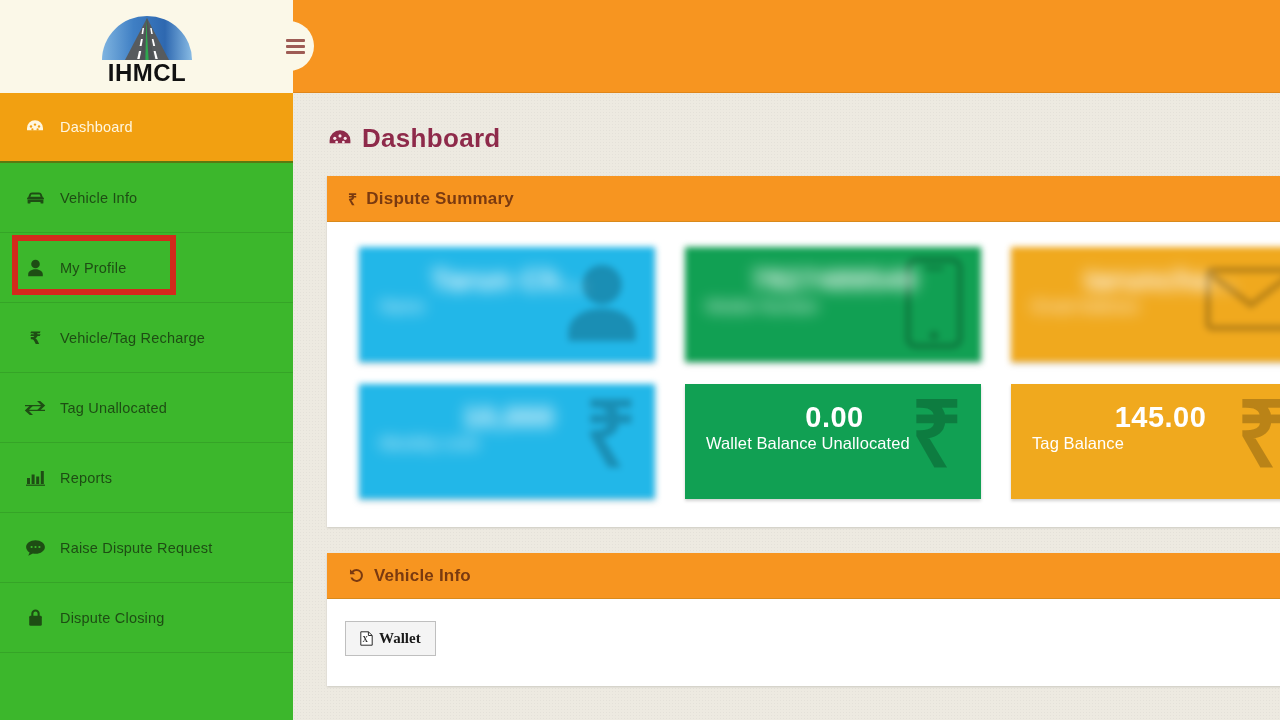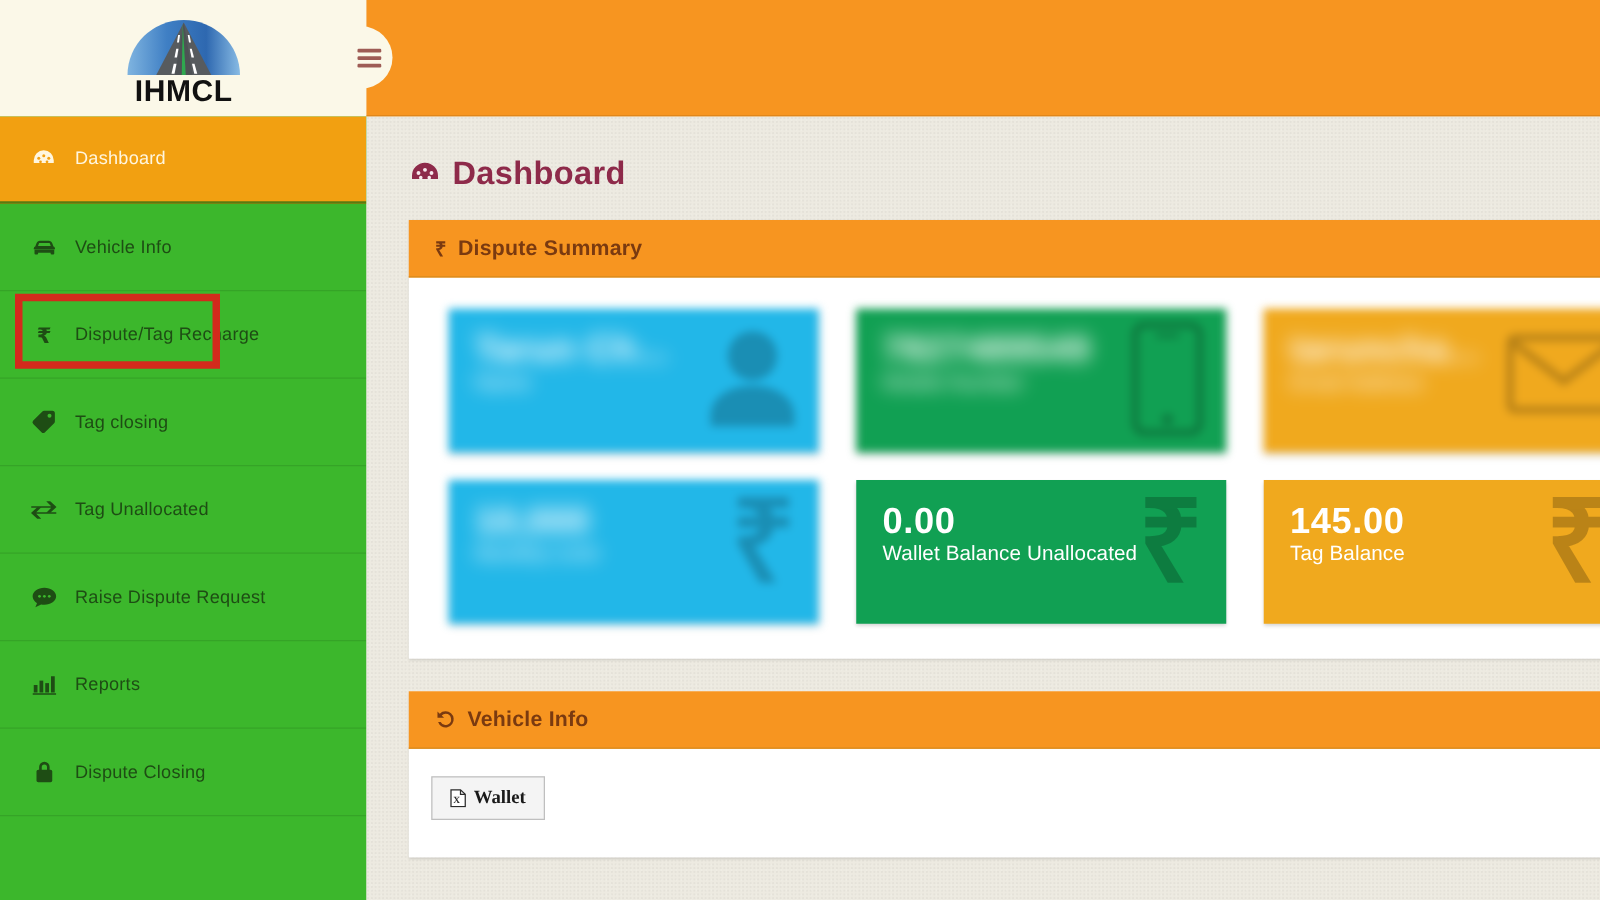--- a/index.html
+++ b/index.html
@@ -100,21 +100,21 @@
   .stat-card{
     position:relative; width:296px; height:115px; flex:0 0 296px;
     padding:19px 18px 0 21px; overflow:hidden;
     box-shadow:0 2px 3px rgba(0,0,0,.18);
   }
   .stat-card.blue{ background:#22B7E8; }
   .stat-card.green{ background:#11A053; }
   .stat-card.orange{ background:#F0A91E; }
   .stat-value{
     color:#FFFFFF; font-size:29px; font-weight:bold; line-height:1;
-    position:relative; z-index:2; letter-spacing:.5px;
+    position:relative; z-index:2; letter-spacing:.5px;text-align:center;
   }
   .stat-label{
     color:#FFFFFF; font-size:16.5px; font-weight:normal; margin-top:2px;
     position:relative; z-index:2; letter-spacing:.1px; white-space:nowrap;
   }
   .stat-wm{
     position:absolute; right:6px; top:6px; z-index:1;
     opacity:.22; color:#000; line-height:1; pointer-events:none;
   }
   .stat-wm.rupee{ font-size:92px; font-weight:bold; right:18px; top:4px; }
@@ -192,73 +192,73 @@
       <span class="ico">
         <svg width="21" height="16" viewBox="0 0 21 16">
             <path d="M2.6 9.6h15.8v3.1a.9.9 0 0 1-.9.9h-1.1a.9.9 0 0 1-.9-.9v-.6H5.5v.6a.9.9 0 0 1-.9.9H3.5a.9.9 0 0 1-.9-.9z" fill="#1E4D14"></path>
             <path d="M4.2 4.6C4.7 3.3 5.6 2.6 7 2.6h7c1.4 0 2.3.7 2.8 2l1 2.6c.7.2 1.2.9 1.2 1.7v.4H2v-.4c0-.8.5-1.5 1.2-1.7z" fill="#1E4D14"></path>
             <path d="M6.3 4.4h8.4l.9 2.4H5.4z" fill="#3CB72C"></path>
           </svg>
       </span>
       <span class="nav-label">Vehicle Info</span>
     </div>
 
+    <div class="nav-item">
+      <span class="ico">
+        <svg width="17" height="18" viewBox="0 0 17 18">
+            <circle cx="8.5" cy="5" r="4.3" fill="#1E4D14"></circle>
+            <path d="M8.5 10.2c4.3 0 7.3 2.3 7.3 5.1v2H1.2v-2c0-2.8 3-5.1 7.3-5.1z" fill="#1E4D14"></path>
+          </svg>
+      </span>
+      <span class="nav-label">My Profile</span>
+    </div>
 
     <div class="nav-item">
       <span class="ico">
         <svg width="15" height="19" viewBox="0 0 15 19">
             <text x="7.5" y="16" text-anchor="middle" font-family="DejaVu Sans, sans-serif" font-size="17" font-weight="bold" fill="#1E4D14">₹</text>
           </svg>
       </span>
-      <span class="nav-label">Dispute/Tag Recharge</span>
-    </div>
-
-    <div class="nav-item">
-      <span class="ico">
-        <svg width="21" height="19" viewBox="0 0 21 19">
-            <path d="M1.6 8.4 8.9 1.1a2 2 0 0 1 1.4-.6h6.6a2 2 0 0 1 2 2v6.6a2 2 0 0 1-.6 1.4l-7.3 7.3a2 2 0 0 1-2.8 0L1.6 11.2a2 2 0 0 1 0-2.8z" fill="#1E4D14"></path>
-            <circle cx="14.6" cy="4.6" r="1.6" fill="#3CB72C"></circle>
-          </svg>
-      </span>
-      <span class="nav-label">Tag closing</span>
-    </div>
+      <span class="nav-label">Vehicle/Tag Recharge</span>
+    </div>
+
 
     <div class="nav-item">
       <span class="ico">
         <svg width="22" height="16" viewBox="0 0 22 16">
             <path d="M1 5h16l-4-4h3.2l5 4.6-5 4.6H13l4-4H1z" fill="#1E4D14"></path>
             <path d="M21 11H5l4 4H5.8l-5-4.6 5-4.6H9l-4 4h16z" fill="#1E4D14" transform="translate(0,0)"></path>
           </svg>
       </span>
       <span class="nav-label">Tag Unallocated</span>
-    </div>
-
-    <div class="nav-item">
-      <span class="ico">
-        <svg width="21" height="18" viewBox="0 0 21 18">
-            <path d="M10.5 1.2c5.2 0 9.4 3 9.4 6.8s-4.2 6.8-9.4 6.8a12 12 0 0 1-2.6-.3l-4.6 2.3 1.3-3.3C2.4 12.2 1.1 10.2 1.1 8c0-3.8 4.2-6.8 9.4-6.8z" fill="#1E4D14"></path>
-            <circle cx="6.6" cy="8" r="1.1" fill="#3CB72C"></circle>
-            <circle cx="10.5" cy="8" r="1.1" fill="#3CB72C"></circle>
-            <circle cx="14.4" cy="8" r="1.1" fill="#3CB72C"></circle>
-          </svg>
-      </span>
-      <span class="nav-label">Raise Dispute Request</span>
     </div>
 
     <div class="nav-item">
       <span class="ico">
         <svg width="19" height="17" viewBox="0 0 19 17">
             <rect x="1" y="9" width="3" height="6" fill="#1E4D14"></rect>
             <rect x="5.6" y="5.5" width="3" height="9.5" fill="#1E4D14"></rect>
             <rect x="10.2" y="7.5" width="3" height="7.5" fill="#1E4D14"></rect>
             <rect x="14.8" y="2" width="3" height="13" fill="#1E4D14"></rect>
             <rect x="0" y="15.6" width="19" height="1.2" fill="#1E4D14"></rect>
           </svg>
       </span>
       <span class="nav-label">Reports</span>
+    </div>
+
+    <div class="nav-item">
+      <span class="ico">
+        <svg width="21" height="18" viewBox="0 0 21 18">
+            <path d="M10.5 1.2c5.2 0 9.4 3 9.4 6.8s-4.2 6.8-9.4 6.8a12 12 0 0 1-2.6-.3l-4.6 2.3 1.3-3.3C2.4 12.2 1.1 10.2 1.1 8c0-3.8 4.2-6.8 9.4-6.8z" fill="#1E4D14"></path>
+            <circle cx="6.6" cy="8" r="1.1" fill="#3CB72C"></circle>
+            <circle cx="10.5" cy="8" r="1.1" fill="#3CB72C"></circle>
+            <circle cx="14.4" cy="8" r="1.1" fill="#3CB72C"></circle>
+          </svg>
+      </span>
+      <span class="nav-label">Raise Dispute Request</span>
     </div>
 
     <div class="nav-item">
       <span class="ico">
         <svg width="17" height="19" viewBox="0 0 17 19">
             <path d="M4.3 8V5.6a4.2 4.2 0 0 1 8.4 0V8h-2.1V5.6a2.1 2.1 0 0 0-4.2 0V8z" fill="#1E4D14"></path>
             <rect x="2.2" y="7.8" width="12.6" height="10" rx="1.4" fill="#1E4D14"></rect>
           </svg>
       </span>
       <span class="nav-label">Dispute Closing</span>

